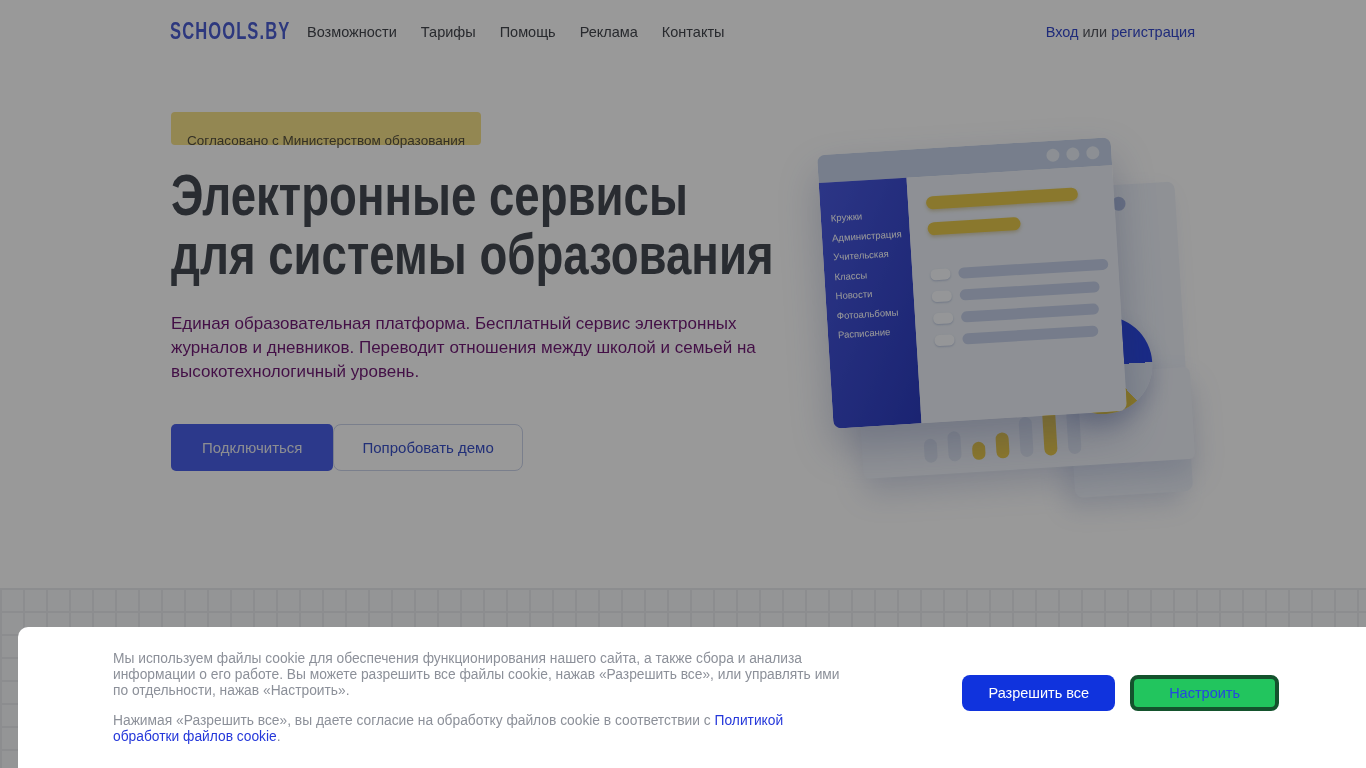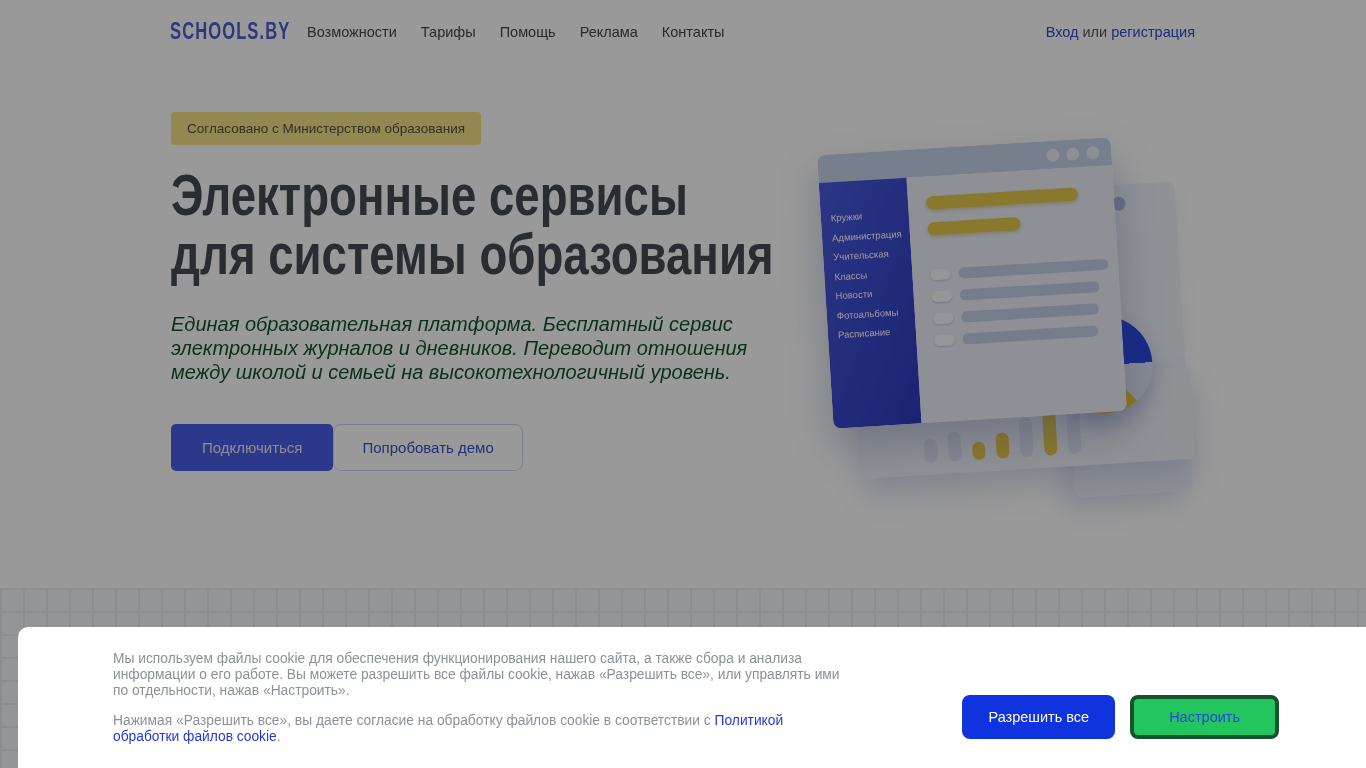--- a/index.html
+++ b/index.html
@@ -14,27 +14,27 @@
           cursor:pointer; white-space:nowrap; }
   .nav { position:absolute; left:307px; top:24px; display:flex; gap:24px;justify-content:center; }
   .nav a { font-size:14.5px; color:#43464d; text-decoration:none; cursor:pointer; white-space:nowrap; }
   .auth { position:absolute; right:171px; top:24px; font-size:14.5px; white-space:nowrap;margin-left:44px; }
   .auth a { color:#3448cc; text-decoration:none; cursor:pointer; }
   .auth .sep { color:#55575e; }
 
   
   .hero { position:absolute; left:0; top:63px; width:1366px; height:525px; background:#fff; }
   .badge { position:absolute; left:171px; top:49px; height:33px; line-height:33px;
-           padding:0 16px; background:#f6e189; color:#55503f; font-size:13.5px;
+           padding:12px 16px; background:#f6e189; color:#55503f; font-size:13.5px;
            border-radius:4px; white-space:nowrap; }
   .hero-title { position:absolute; left:171px; top:103px; font-size:57px; font-weight:bold;
                 color:#454a52; line-height:1.03; transform:scaleX(.8); transform-origin:left top;
                 white-space:nowrap; }
-  .hero-desc { position:absolute; left:171px; top:249px; width:600px; font-size:20px;
-               line-height:24px; color:#14532d;font-style:italic; }
+  .hero-desc { position:absolute; left:171px; top:249px; width:600px; font-size:17px;
+               line-height:24px; color:#701a75; }
   .hero-buttons { position:absolute; left:171px; top:361px; display:flex; }
   .btn-primary { height:47px; padding:0 31px; background:#4a5fe8; color:#e9ebf2; border:none;
                  border-radius:5px; font-size:15px; font-family:inherit; cursor:pointer; }
   .btn-secondary { height:47px; padding:0 28px; background:transparent; color:#3a50c8;
                    border:1px solid #ccd4ea; border-radius:8px; font-size:15px;
                    font-family:inherit; cursor:pointer; }
 
   
   .illustration { position:absolute; left:820px; top:77px; width:370px; height:380px;
                   transform:rotate(-3.5deg); }
@@ -85,21 +85,21 @@
                  background:rgba(0,0,0,.4); z-index:40; }
 
   
   .cookie-banner { position:absolute; left:18px; top:627px; width:1360px; height:141px;
                    background:#fff; border-radius:10px 10px 0 0; z-index:50; }
   .cookie-text { position:absolute; left:95px; top:24px; width:740px; font-size:13.8px;
                  line-height:16px; color:#8c9099; }
   .cookie-text p + p { margin-top:14px; }
   .cookie-link { color:#2538da; text-decoration:none; cursor:pointer; }
   .cookie-buttons { position:absolute; right:99px; top:48px; display:flex; gap:15px; }
-  .cbtn { height:44px; border-radius:8px; font-size:14.5px; font-family:inherit; cursor:pointer;margin-top:20px; }
+  .cbtn { height:36px; border-radius:8px; font-size:14.5px; font-family:inherit; cursor:pointer; }
   .cbtn.allow { background:#1033dd; color:#fff; border:none; padding:0 26px; }
   .cbtn.outline { background:#22c55e; color:#2447e0; border:4px solid #14532d; padding:0 35px; }
 </style>
 </head>
 <body>
 
 <div class="page">
 
   <div class="header">
     <div class="logo">SCHOOLS.BY</div>

